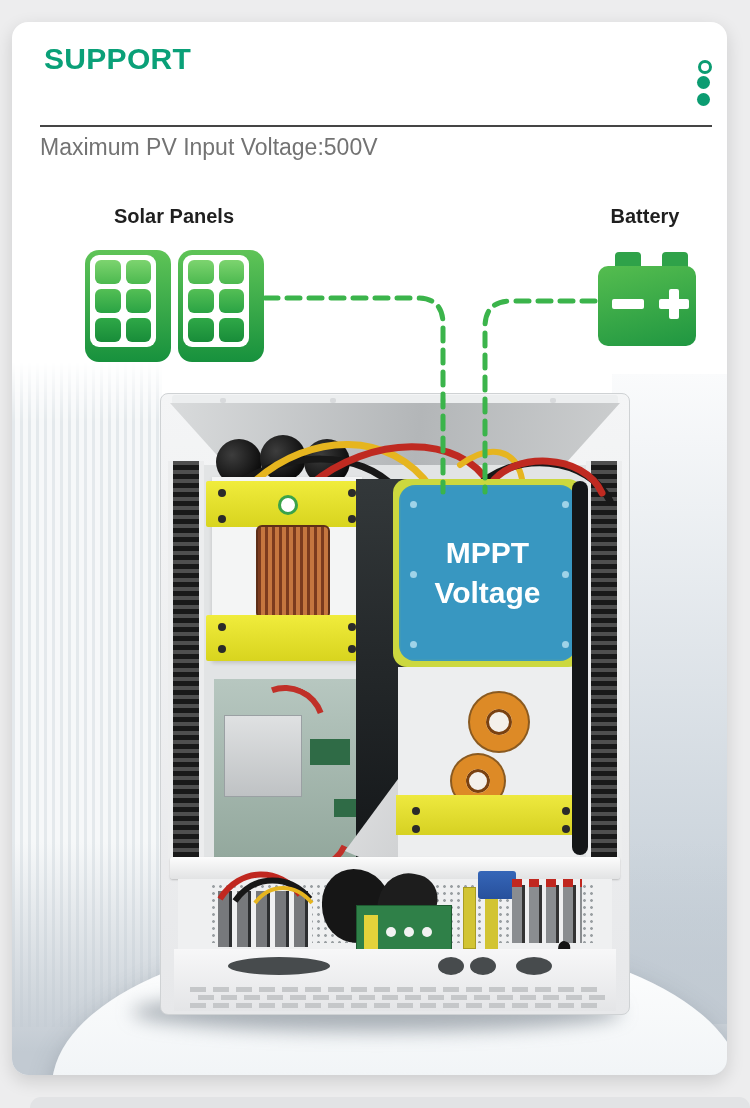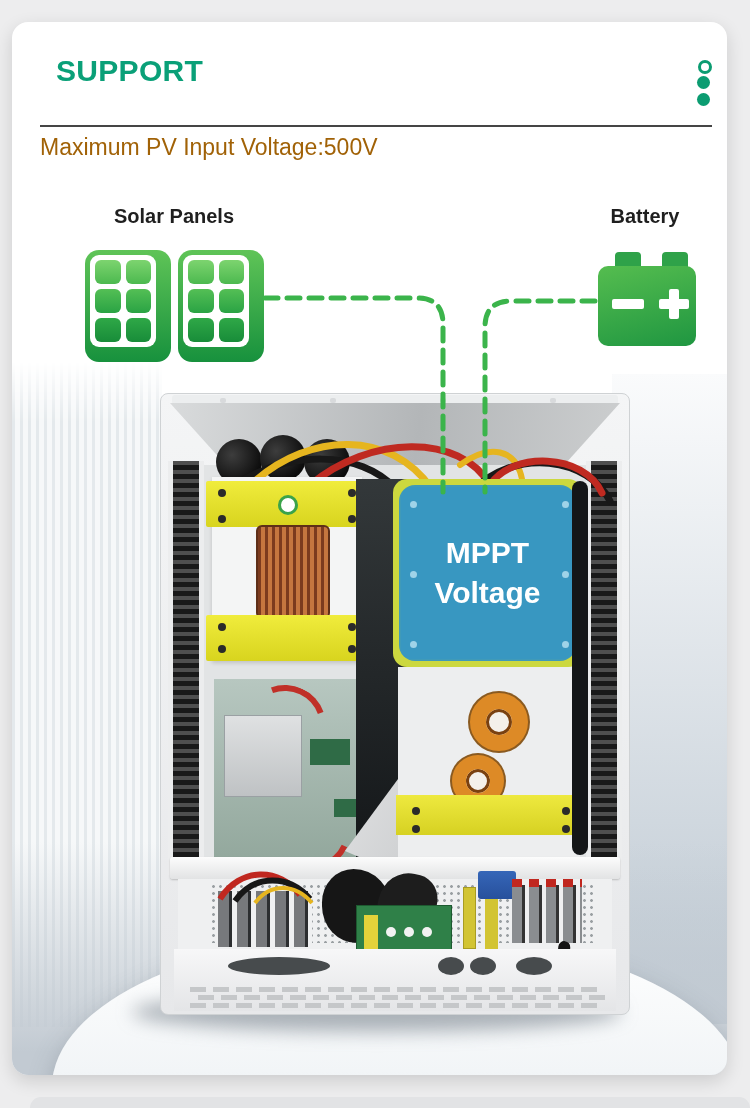--- a/index.html
+++ b/index.html
@@ -23,21 +23,21 @@
   .title .t1{display:block;color:#0aa078;}
   .title .t2{
     display:block;
     background:linear-gradient(90deg,#17a167 0%,#3daf5f 35%,#74c159 80%);
     -webkit-background-clip:text;background-clip:text;
     color:transparent;
   }
   .dot{width:13px;height:13px;border-radius:50%;background:#0b9c71;}
   .dot.hollow{background:#fff;border:3px solid #0b9c71;width:8px;height:8px;}
   .rule{left:28px;top:103px;width:672px;height:2px;background:#454545;}
-  .subtitle{left:28px;top:112px;font-size:23px;color:#a16207;}
+  .subtitle{left:28px;top:112px;font-size:23px;color:#737373;}
 
   
   .lbl{font-size:20px;font-weight:bold;color:#1f1f1f;text-align:center;width:200px;}
 
   
   .sp{width:76px;height:102px;border-radius:14px;padding:5px;
       background:linear-gradient(180deg,#5fc457,#17913d);}
   .sp-in{width:66px;height:92px;background:#fff;border-radius:9px;padding:5px;
       display:grid;grid-template-columns:1fr 1fr;grid-template-rows:1fr 1fr 1fr;gap:5px;box-sizing:border-box;}
   .sp-cell{border-radius:6px;background:linear-gradient(180deg,#54bf55,#2aa344);}
@@ -142,21 +142,21 @@
   .ventrow{height:5px;background:repeating-linear-gradient(90deg,#c5c7c9 0 16px,transparent 16px 23px);}
 
   
   .wires-svg,.dash-svg{pointer-events:none;}
 </style>
 </head>
 <body>
 
 <div class="abs card">
 
-  <h1 class="abs title" style="margin:16px;">
+  <h1 class="abs title" style="margin:4px;">
     <span class="t1">SUPPORT</span>
   </h1>
   <div class="abs dot hollow" style="left:686px;top:38px;"></div>
   <div class="abs dot" style="left:685px;top:54px;"></div>
   <div class="abs dot" style="left:685px;top:71px;"></div>
   <div class="abs rule"></div>
   <div class="abs subtitle">Maximum PV Input Voltage:500V</div>
 
   <div class="abs stripes"></div>
   <div class="abs rgrad"></div>

